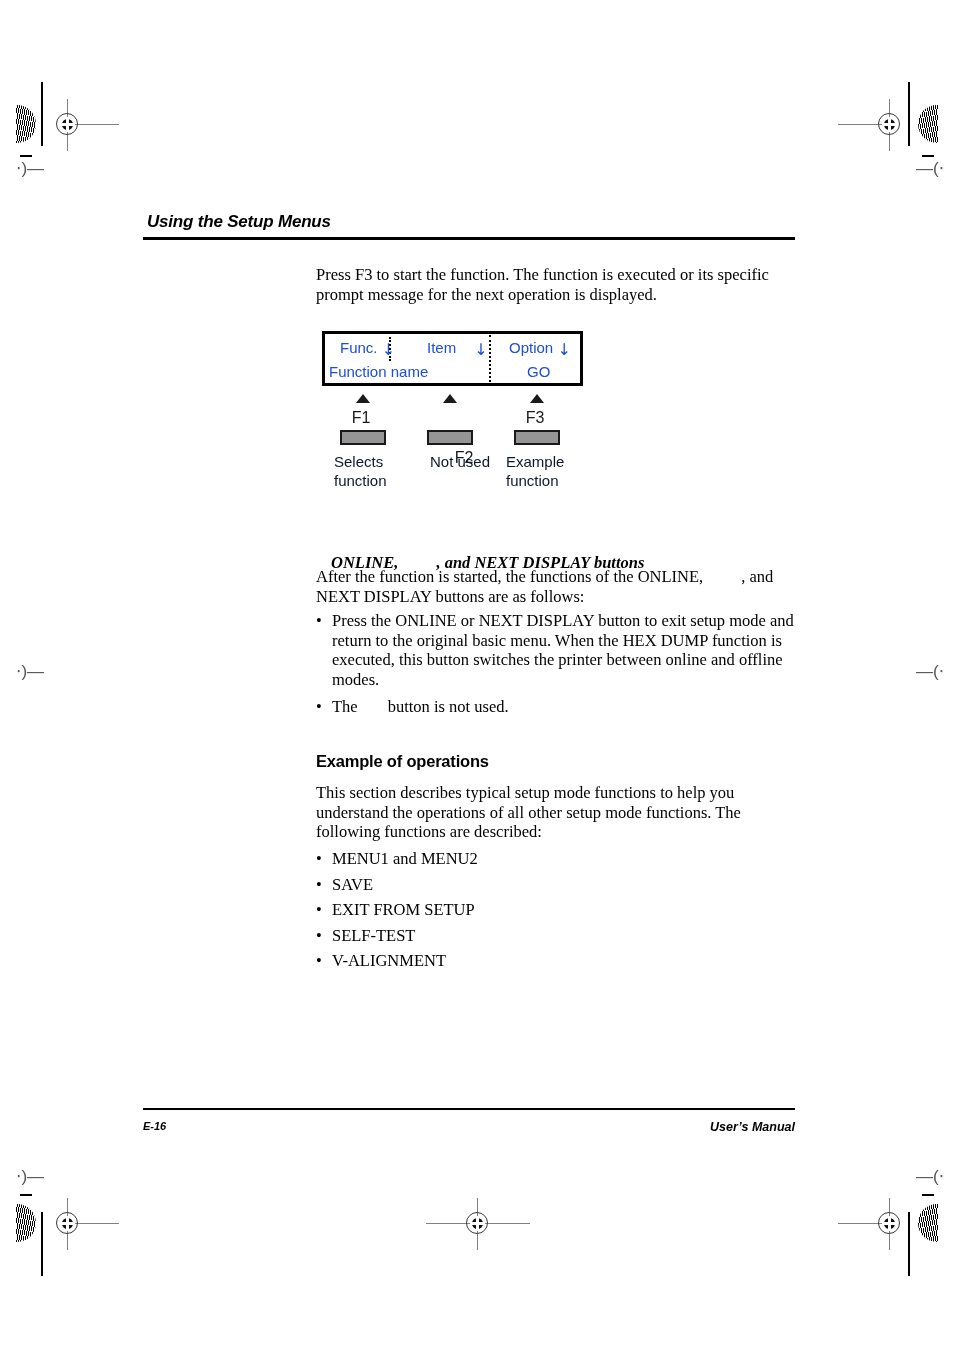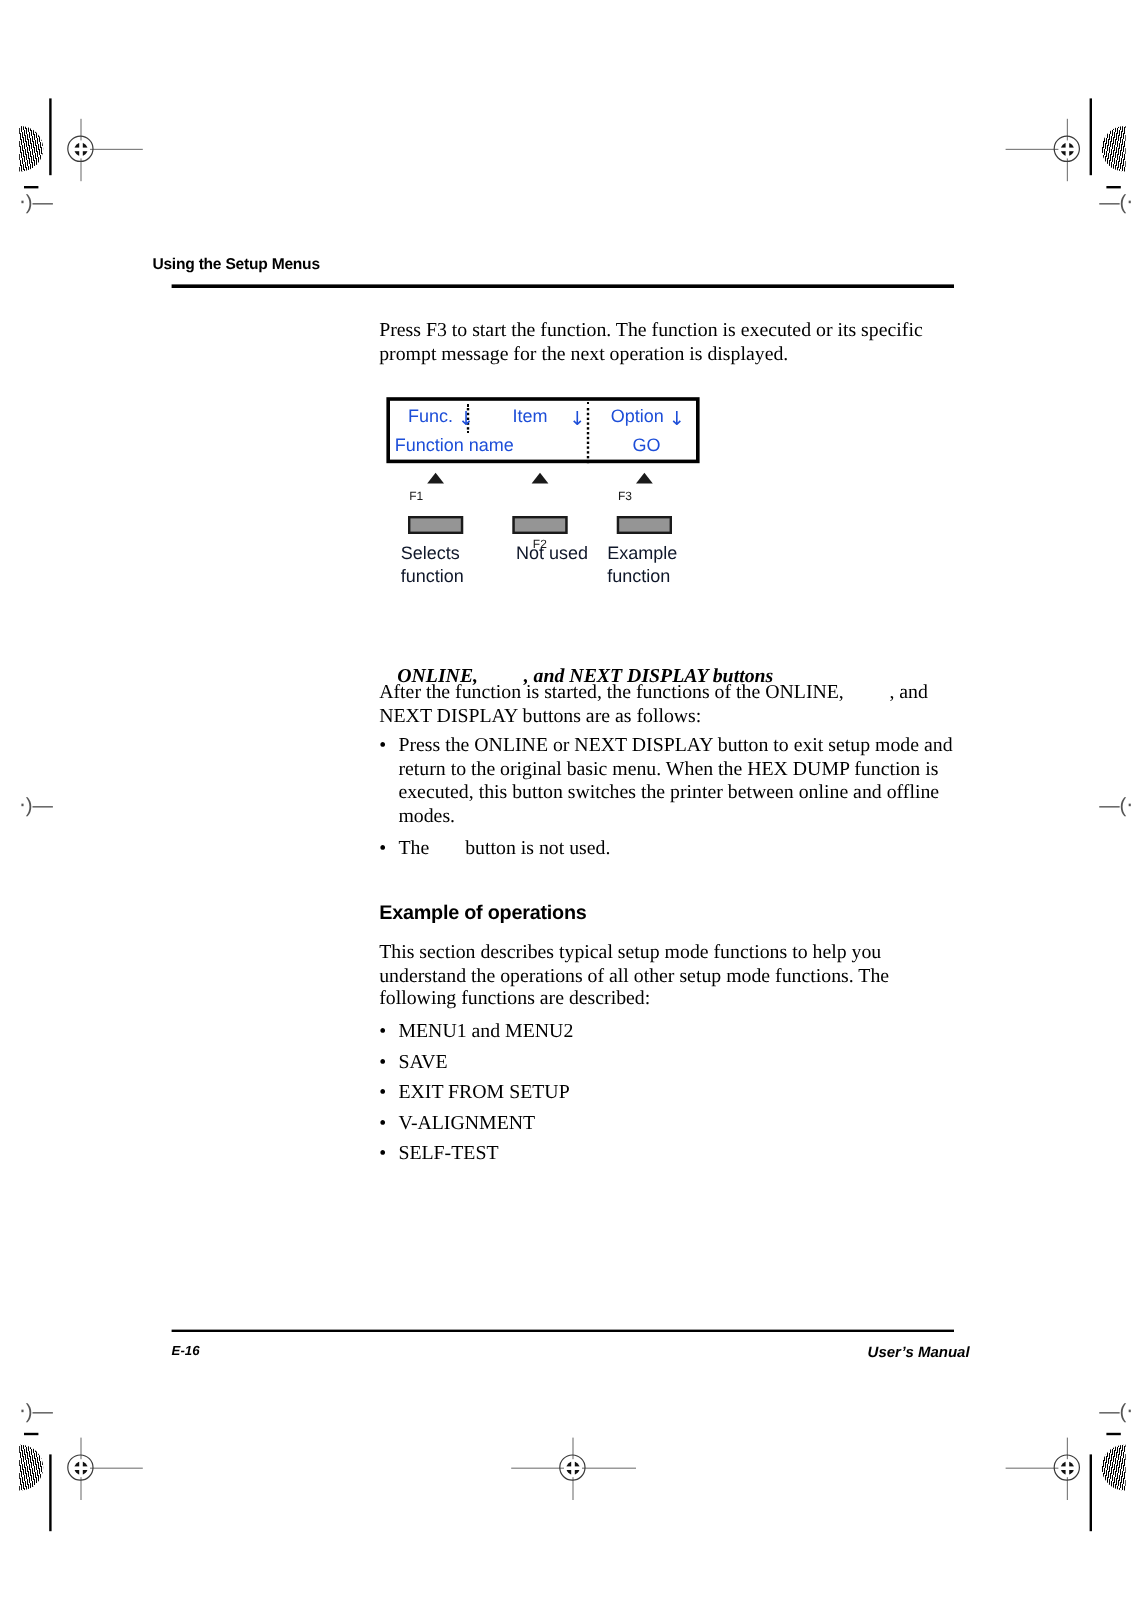--- a/index.html
+++ b/index.html
@@ -94,24 +94,25 @@
   }
   .reg-rule {
     position: absolute;
     width: 2px;
     background: #000;
   }
 
   
   .running-head {
     position: absolute;
-    left: 127px; top: 212px;
-    font-family: "Liberation Sans", sans-serif;
+    left: 147px; top: 212px;
+    font-family: "Liberation Sans", sans-serif;
+    font-style: italic;
     font-weight: bold;
-    font-size: 13px;
+    font-size: 17px;
     letter-spacing: -0.2px;
     color: #000;
   }
   .head-rule {
     position: absolute;
     left: 143px; top: 237px;
     width: 652px; height: 3px;
     background: #000;
   }
   .foot-rule {
@@ -123,21 +124,21 @@
   .folio-left {
     position: absolute;
     left: 143px; top: 1120px;
     font-family: "Liberation Sans", sans-serif;
     font-style: italic;
     font-weight: bold;
     font-size: 11px;
   }
   .folio-right {
     position: absolute;
-    right: 146px; top: 1120px;
+    right: 159px; top: 1120px;
     font-family: "Liberation Sans", sans-serif;
     font-style: italic;
     font-weight: bold;
     font-size: 12.5px;
   }
 
   
   .col {
     position: absolute;
     left: 316px;
@@ -213,23 +214,23 @@
   .uptri {
     position: absolute;
     width: 0; height: 0;
     border-left: 7px solid transparent;
     border-right: 7px solid transparent;
     border-bottom: 9px solid #1a1a1a;
   }
   .fkey-label {
     position: absolute;
     font-family: "Liberation Sans", sans-serif;
-    font-size: 10px;
+    font-size: 16px;
     color: #1a1a1a;
-    text-align: left;
+    text-align: center;
     white-space: nowrap;
   }
   .fkey-btn {
     position: absolute;
     width: 46px; height: 15px;
     background: #959595;
     border: 2px solid #1a1a1a;
     box-sizing: border-box;
   }
   .fkey-cap {
@@ -380,20 +381,20 @@
 
 <div class="col" style="top:783px;">
   <p class="para">This section describes typical setup mode functions to help you understand the operations of all other setup mode functions. The following functions are described:</p>
 </div>
 
 <div class="col" style="top:849px;">
   <ul class="bullets loose">
     <li>MENU1 and MENU2</li>
     <li>SAVE</li>
     <li>EXIT FROM SETUP</li>
+    <li>SELF-TEST</li>
     <li>V-ALIGNMENT</li>
-    <li>SELF-TEST</li>
   </ul>
 </div>
 
 <div class="foot-rule"></div>
 <div class="folio-left">E-16</div>
 <div class="folio-right">User’s Manual</div>
 
 </body></html>

